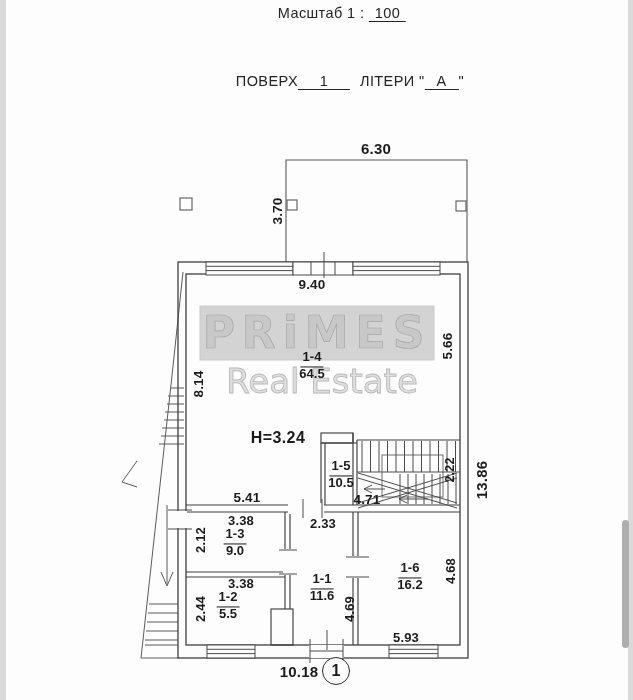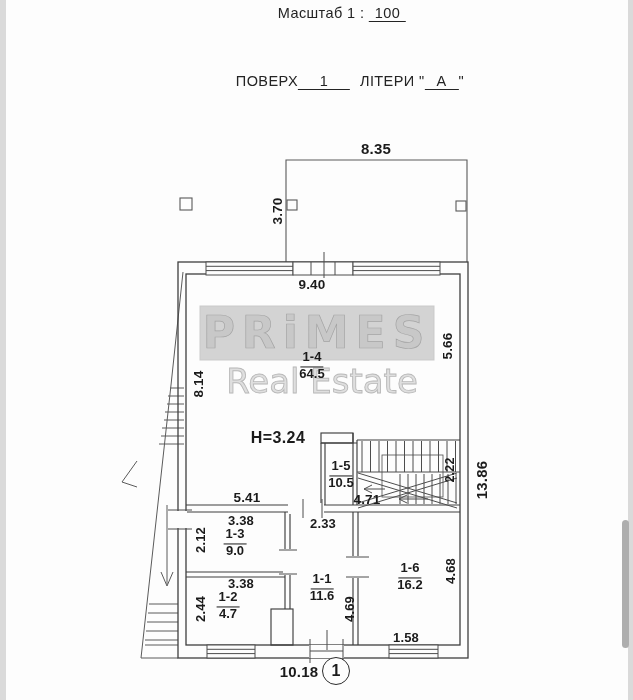--- a/index.html
+++ b/index.html
@@ -135,55 +135,55 @@
       </g>
     </g>
 
     <g opacity="0.8">
       <rect x="200" y="306" width="234" height="54" fill="#c9c9c9" stroke="#bdbdbd"></rect>
       <text x="317" y="348" text-anchor="middle" font-family="DejaVu Sans, sans-serif" font-weight="bold" font-size="44" letter-spacing="7" fill="#bcbcbc" stroke="#8f8f8f" stroke-width="0.7">PRiMES</text>
       <text x="322" y="393" text-anchor="middle" font-family="DejaVu Sans, sans-serif" font-size="34" fill="#d8d8d8" stroke="#a8a8a8" stroke-width="0.9">Real Estate</text>
     </g>
   </svg>
 
-  <div class="lbl big" style="left:376px;top:148px;">8.35</div>
+  <div class="lbl big" style="left:376px;top:148px;">6.30</div>
   <div class="lbl rot mid" style="left:277px;top:211px;">3.70</div>
   <div class="lbl mid" style="left:312px;top:284px;">9.40</div>
   <div class="lbl rot mid" style="left:198px;top:384px;">8.14</div>
   <div class="lbl rot mid" style="left:447px;top:346px;">5.66</div>
   <div class="lbl h" style="left:256px;top:438px;padding-left:44px;">H=3.24</div>
   <div class="lbl mid" style="left:247px;top:497px;">5.41</div>
   <div class="lbl mid" style="left:341px;top:499px;margin-left:26px;">4.71</div>
   <div class="lbl rot sm" style="left:450px;top:470px;">2.22</div>
   <div class="lbl rot big" style="left:481px;top:480px;">13.86</div>
   <div class="lbl" style="left:241px;top:520px;">3.38</div>
   <div class="lbl" style="left:323px;top:523px;">2.33</div>
   <div class="lbl rot" style="left:200px;top:540px;">2.12</div>
   <div class="lbl" style="left:241px;top:583px;">3.38</div>
   <div class="lbl rot" style="left:200px;top:609px;">2.44</div>
   <div class="lbl rot" style="left:349px;top:609px;">4.69</div>
   <div class="lbl rot" style="left:450px;top:571px;">4.68</div>
-  <div class="lbl" style="left:406px;top:637px;">1.58</div>
+  <div class="lbl" style="left:406px;top:637px;">5.93</div>
   <div class="lbl big" style="left:299px;top:671px;">10.18</div>
 
   <div class="room-label" style="left:312px;top:366px;">
     <span class="rid">1-4</span>
     <span class="area">64.5</span>
   </div>
   <div class="room-label" style="left:341px;top:475px;">
     <span class="rid">1-5</span>
     <span class="area">10.5</span>
   </div>
   <div class="room-label" style="left:235px;top:543px;">
     <span class="rid">1-3</span>
     <span class="area">9.0</span>
   </div>
   <div class="room-label" style="left:228px;top:606px;">
     <span class="rid">1-2</span>
-    <span class="area">4.7</span>
+    <span class="area">5.5</span>
   </div>
   <div class="room-label" style="left:322px;top:588px;">
     <span class="rid">1-1</span>
     <span class="area">11.6</span>
   </div>
   <div class="room-label" style="left:410px;top:577px;">
     <span class="rid">1-6</span>
     <span class="area">16.2</span>
   </div>
 

